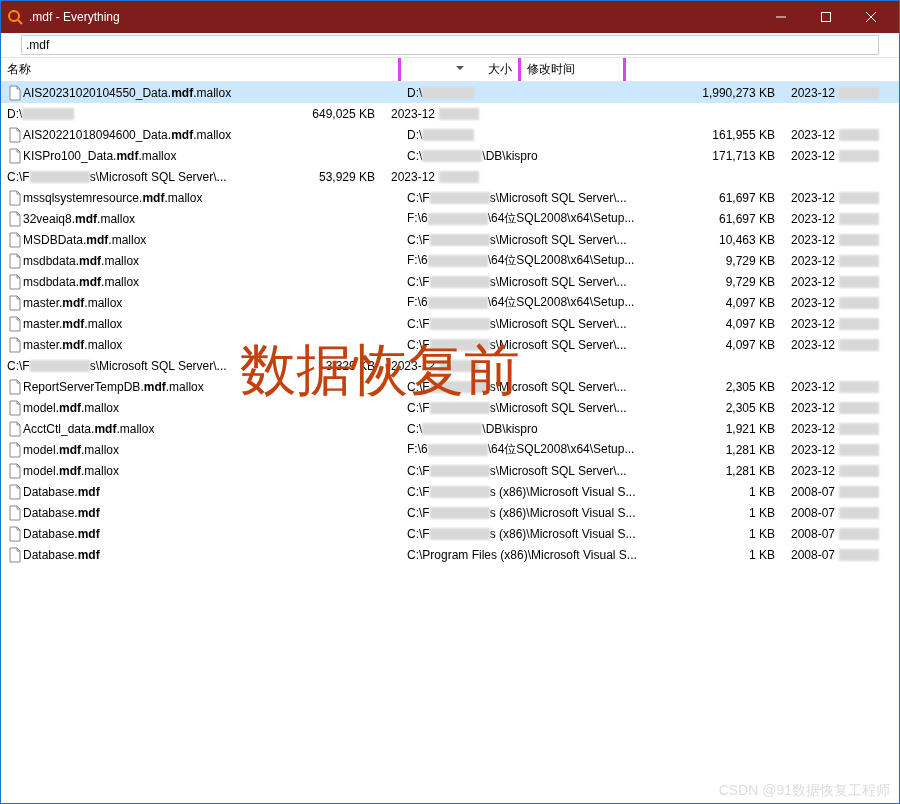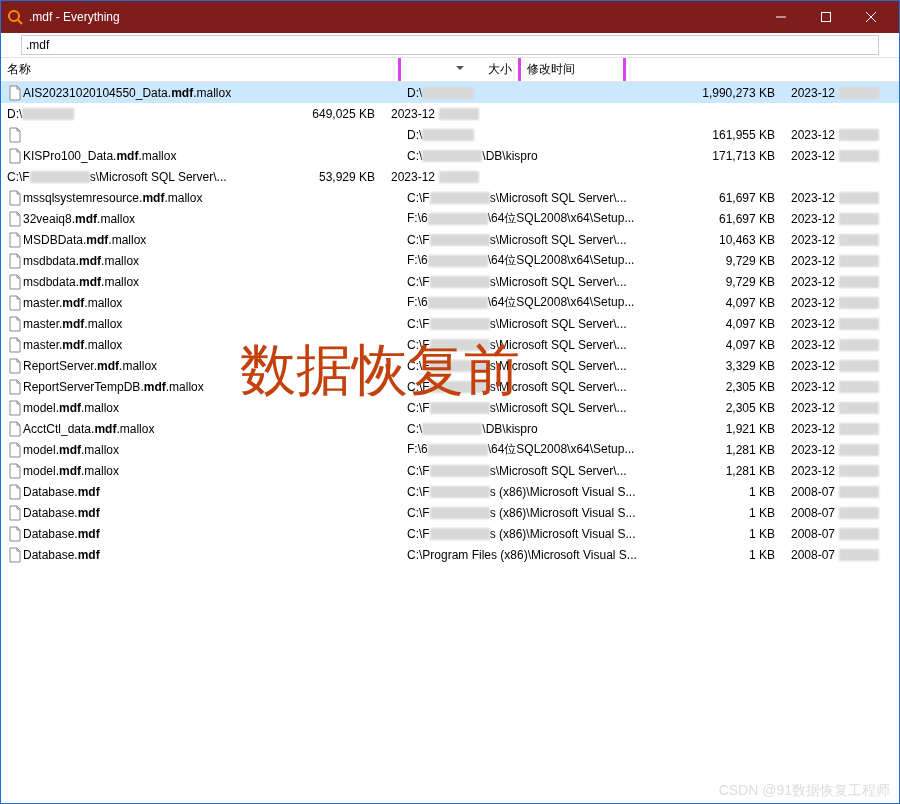--- a/index.html
+++ b/index.html
@@ -108,20 +108,21 @@
         <div class="cell-date"><span>2023-12</span><span class="censor" style="width: 40px; margin-left: 4px;"></span></div>
       </div>
       <div class="row">
         <div class="cell-name">
           <span class="file-icon">
             <svg viewBox="0 0 16 16">
               <path d="M3 1 h7 l3 3 v11 h-10 z" fill="#fff" stroke="#888" stroke-width="1"></path>
               <path d="M10 1 v3 h3" fill="none" stroke="#888" stroke-width="1"></path>
             </svg>
           </span>
+          <span class="fname">AIS20221018094600_Data.<b>mdf</b>.mallox</span>
         </div>
         <div class="cell-path"><span>D:\</span><span class="censor" style="width: 52px;"></span></div>
         <div class="cell-size">161,955 KB</div>
         <div class="cell-date"><span>2023-12</span><span class="censor" style="width: 40px; margin-left: 4px;"></span></div>
       </div>
       <div class="row">
         <div class="cell-name">
           <span class="file-icon">
             <svg viewBox="0 0 16 16">
               <path d="M3 1 h7 l3 3 v11 h-10 z" fill="#fff" stroke="#888" stroke-width="1"></path>
@@ -245,29 +246,20 @@
               <path d="M10 1 v3 h3" fill="none" stroke="#888" stroke-width="1"></path>
             </svg>
           </span>
           <span class="fname">master.<b>mdf</b>.mallox</span>
         </div>
         <div class="cell-path"><span>C:\F</span><span class="censor" style="width: 60px;"></span><span>s\Microsoft SQL Server\...</span></div>
         <div class="cell-size">4,097 KB</div>
         <div class="cell-date"><span>2023-12</span><span class="censor" style="width: 40px; margin-left: 4px;"></span></div>
       </div>
       <div class="row">
-        <div class="cell-name">
-          <span class="file-icon">
-            <svg viewBox="0 0 16 16">
-              <path d="M3 1 h7 l3 3 v11 h-10 z" fill="#fff" stroke="#888" stroke-width="1"></path>
-              <path d="M10 1 v3 h3" fill="none" stroke="#888" stroke-width="1"></path>
-            </svg>
-          </span>
-          <span class="fname">ReportServer.<b>mdf</b>.mallox</span>
-        </div>
         <div class="cell-path"><span>C:\F</span><span class="censor" style="width: 60px;"></span><span>s\Microsoft SQL Server\...</span></div>
         <div class="cell-size">3,329 KB</div>
         <div class="cell-date"><span>2023-12</span><span class="censor" style="width: 40px; margin-left: 4px;"></span></div>
       </div>
       <div class="row">
         <div class="cell-name">
           <span class="file-icon">
             <svg viewBox="0 0 16 16">
               <path d="M3 1 h7 l3 3 v11 h-10 z" fill="#fff" stroke="#888" stroke-width="1"></path>
               <path d="M10 1 v3 h3" fill="none" stroke="#888" stroke-width="1"></path>

